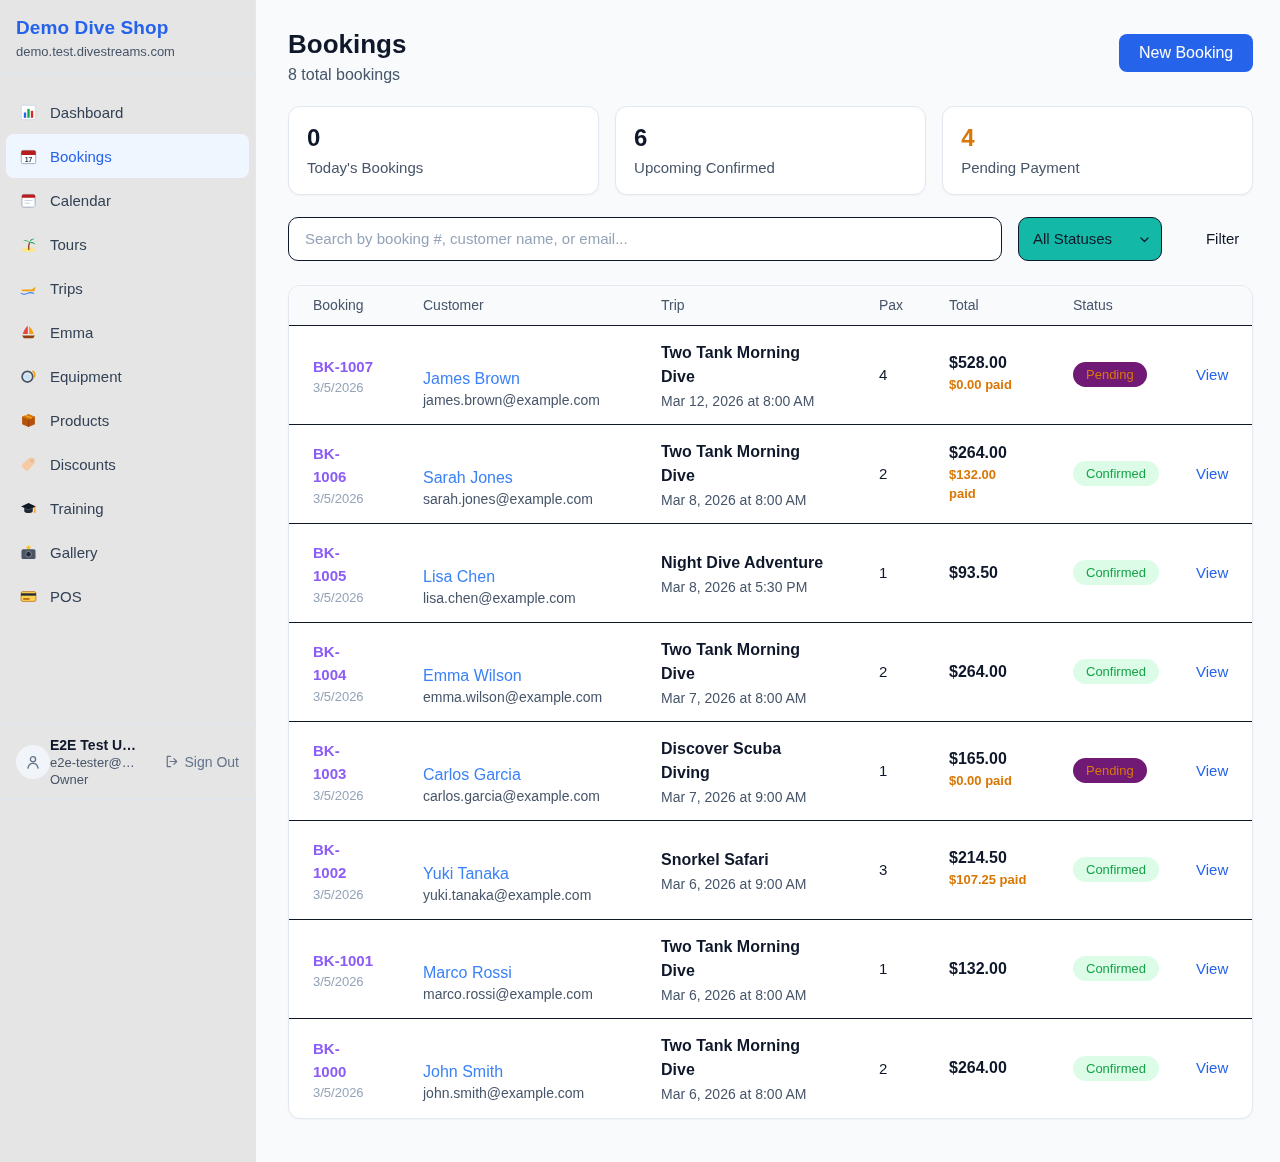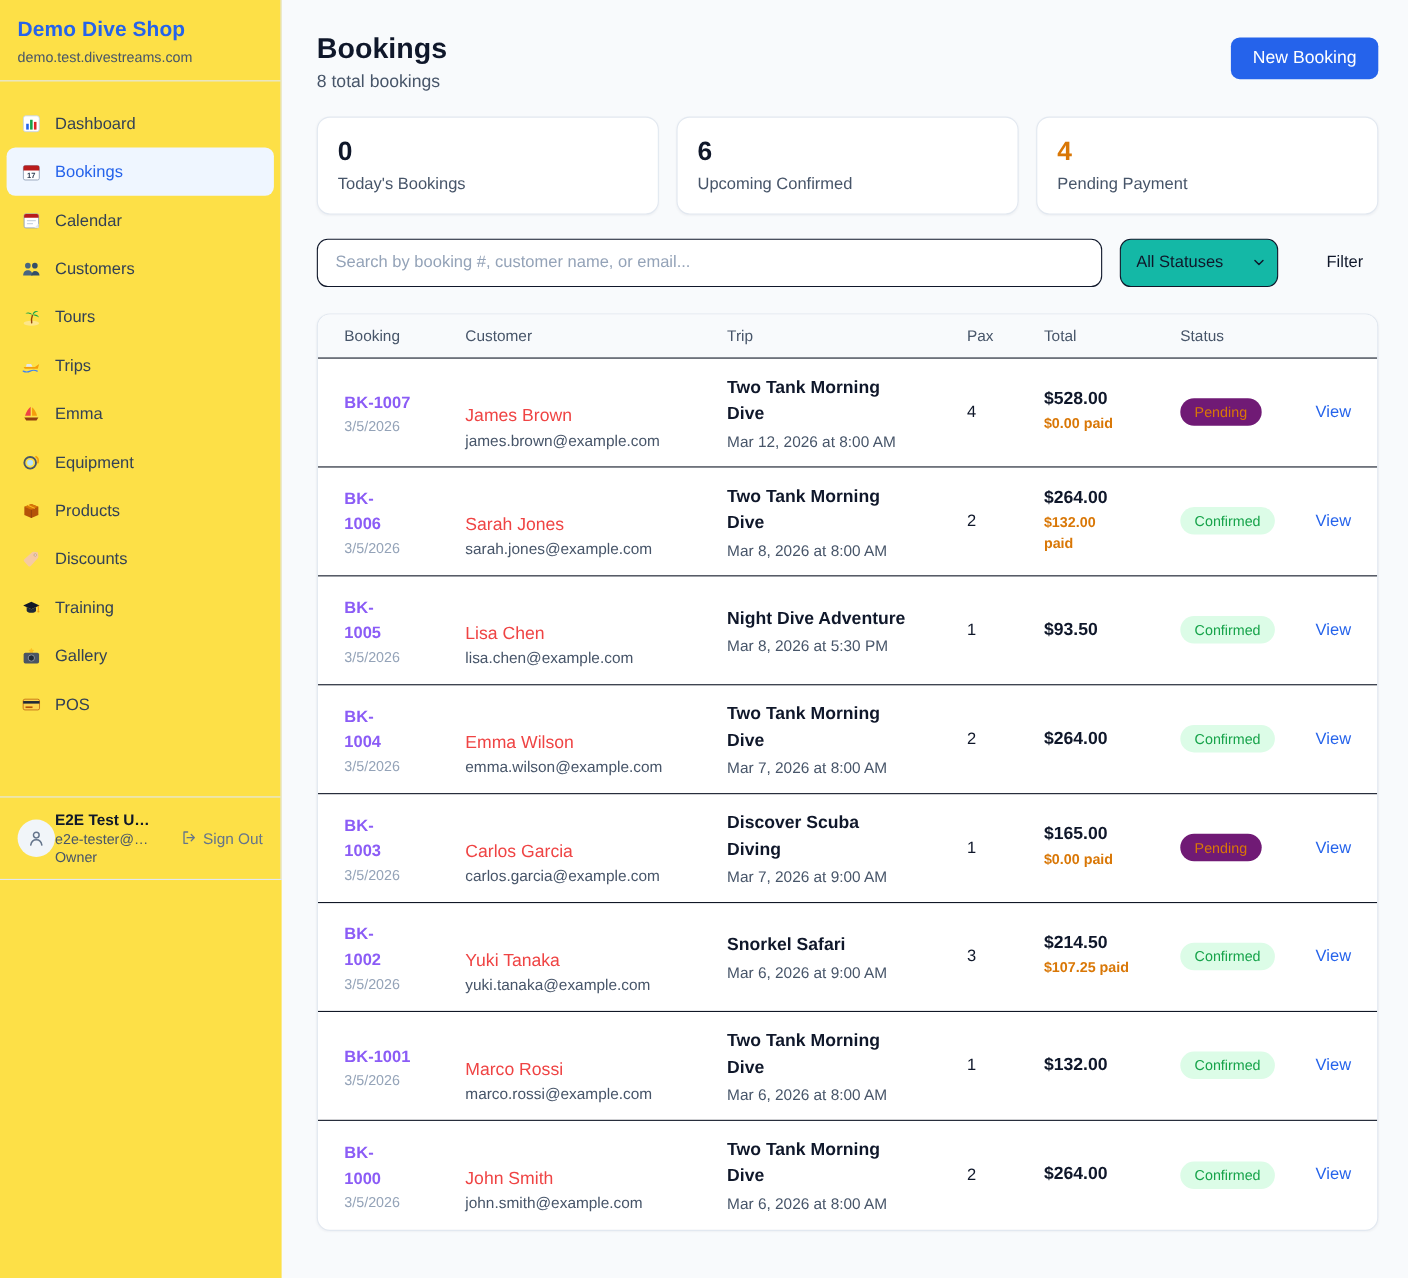--- a/index.html
+++ b/index.html
@@ -4,21 +4,21 @@
 <style>
   * { margin:0; padding:0; box-sizing:border-box; }
   html,body { width:1280px; min-height:1162px; }
   body {
     font-family:"Liberation Sans","DejaVu Sans",sans-serif;
     background:#f8fafc; color:#0f172a; position:relative;
   }
   .app { display:flex; width:1280px; min-height:1162px; }
 
   
-  .sidebar { width:256px; flex:0 0 256px; background:#fde047; }
+  .sidebar { width:256px; flex:0 0 256px; background:#e5e5e5; }
   .sidebar-frame {
     height:800px; display:flex; flex-direction:column;
     border-right:1px solid #e2e8f0; border-bottom:1px solid #e2e8f0;
   }
   .logo-block { padding:17px 16px 14px; border-bottom:1px solid #e2e8f0; }
   .shop-name { color:#2563eb; font-size:19px; font-weight:700; letter-spacing:.1px; }
   .shop-domain { color:#475569; font-size:13px; margin-top:5px; }
   .nav { flex:1; padding:16px 6px 0; }
   .nav-item {
     display:flex; align-items:center; gap:13px; height:44px;
@@ -100,21 +100,21 @@
   }
   .thead { height:40px; background:#f8fafc; border-bottom:1px solid #111827; }
   .th { font-size:14px; font-weight:500; color:#475569; }
   .trow { min-height:99px; }
   .trow:not(:last-child) { border-bottom:1px solid #111827; }
   .booking-no {
     color:#8b5cf6; font-size:15px; font-weight:600; text-decoration:none;
     white-space:pre-line; line-height:1.55; display:inline-block; cursor:pointer;
   }
   .booking-date { font-size:13px; color:#94a3b8; margin-top:2px; }
-  .customer-name { font-size:16px; font-weight:500; color:#ef4444;margin-top:28px; }
+  .customer-name { font-size:16px; font-weight:500; color:#3b82f6;margin-top:28px; }
   .customer-email { font-size:14px; color:#475569; margin-top:4px; }
   .trip-cell { padding-right:24px; }
   .trip-name { font-size:16px; font-weight:600; color:#0f172a; white-space:pre-line; line-height:1.5; }
   .trip-date { font-size:14px; color:#475569; margin-top:4px; }
   .pax-cell { font-size:15px; color:#0f172a; }
   .total-amount { font-size:16px; font-weight:700; color:#0f172a; }
   .paid-amount { font-size:13px; font-weight:600; color:#d97706; margin-top:4px; white-space:pre-line; line-height:1.45; }
   .badge {
     display:inline-block; padding:5px 13px; border-radius:999px;
     font-size:13px; font-weight:500;
@@ -159,31 +159,20 @@
           <div class="nav-item">
             <span class="nav-icon">
               <svg viewBox="0 0 16 16">
                 <rect x="1.8" y="2.3" width="12.4" height="12" rx="1.5" fill="#fff" stroke="#94a3b8" stroke-width=".8"></rect>
                 <path d="M1.8 3.8a1.5 1.5 0 0 1 1.5-1.5h9.4a1.5 1.5 0 0 1 1.5 1.5v1.7H1.8z" fill="#b91c1c"></path>
                 <path d="M4.2 8h7.6M4.2 10.6h5.2" stroke="#cbd5e1"></path>
                 <path d="M14.2 10.5 10.5 14.3h3.7z" fill="#e2e8f0"></path>
               </svg>
             </span>
             <span class="nav-label">Calendar</span>
-          </div>
-          <div class="nav-item">
-            <span class="nav-icon">
-              <svg viewBox="0 0 16 16">
-                <circle cx="5" cy="5.2" r="2.4" fill="#486581"></circle>
-                <path d="M1 13.6c0-2.9 1.8-4.5 4-4.5s4 1.6 4 4.5z" fill="#486581"></path>
-                <circle cx="11" cy="5.2" r="2.4" fill="#334e68"></circle>
-                <path d="M7.8 13.6c.4-2.4 1.7-3.9 3.2-3.9 2.2 0 4 1.6 4 3.9z" fill="#334e68"></path>
-              </svg>
-            </span>
-            <span class="nav-label">Customers</span>
           </div>
           <div class="nav-item">
             <span class="nav-icon">
               <svg viewBox="0 0 16 16">
                 <ellipse cx="8" cy="13" rx="6.6" ry="2.1" fill="#fde68a"></ellipse>
                 <path d="M8.3 13.2c-.4-3-.2-5.2.7-7.2" stroke="#92400e" stroke-width="1.2" fill="none"></path>
                 <path d="M9 6C7 3.4 4.4 3.4 2.9 5c2-.6 4.1 0 6.1 1zm0 0c.4-3 2.4-4.1 5-3.1-2 .2-3.5 1.3-5 3.1zm0 0c2.6-1.1 4.6 0 5.6 2.1-1.9-1.3-3.6-1.6-5.6-2.1z" fill="#16a34a"></path>
               </svg>
             </span>
             <span class="nav-label">Tours</span>

